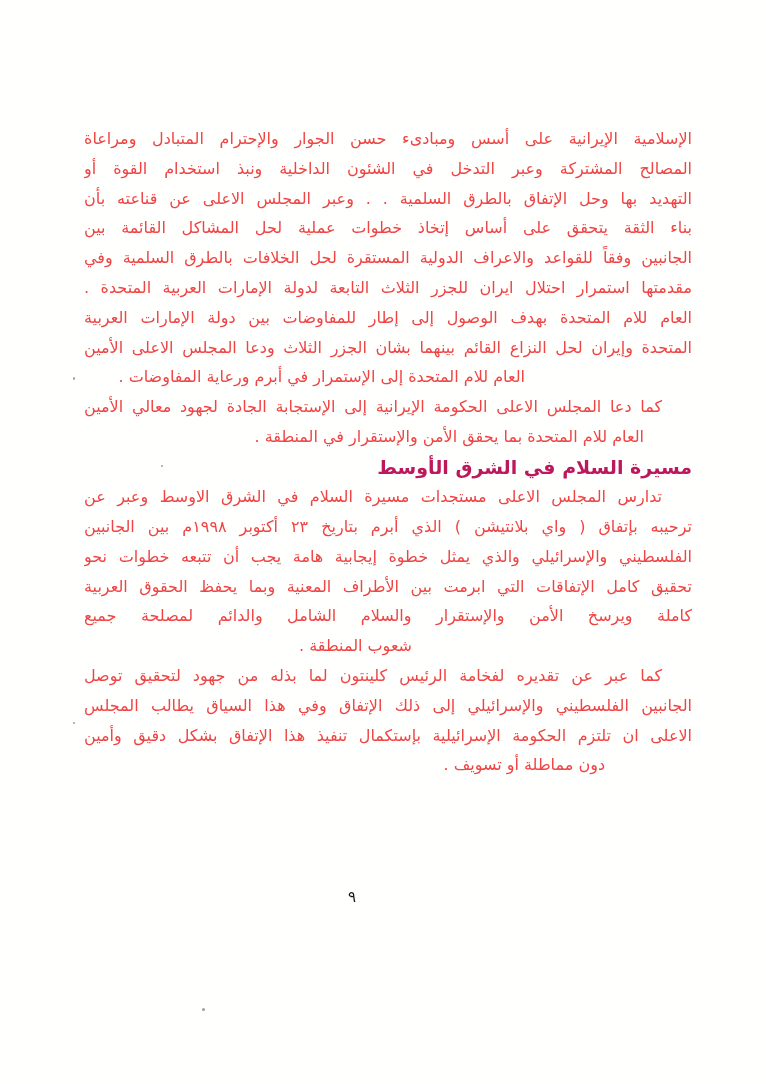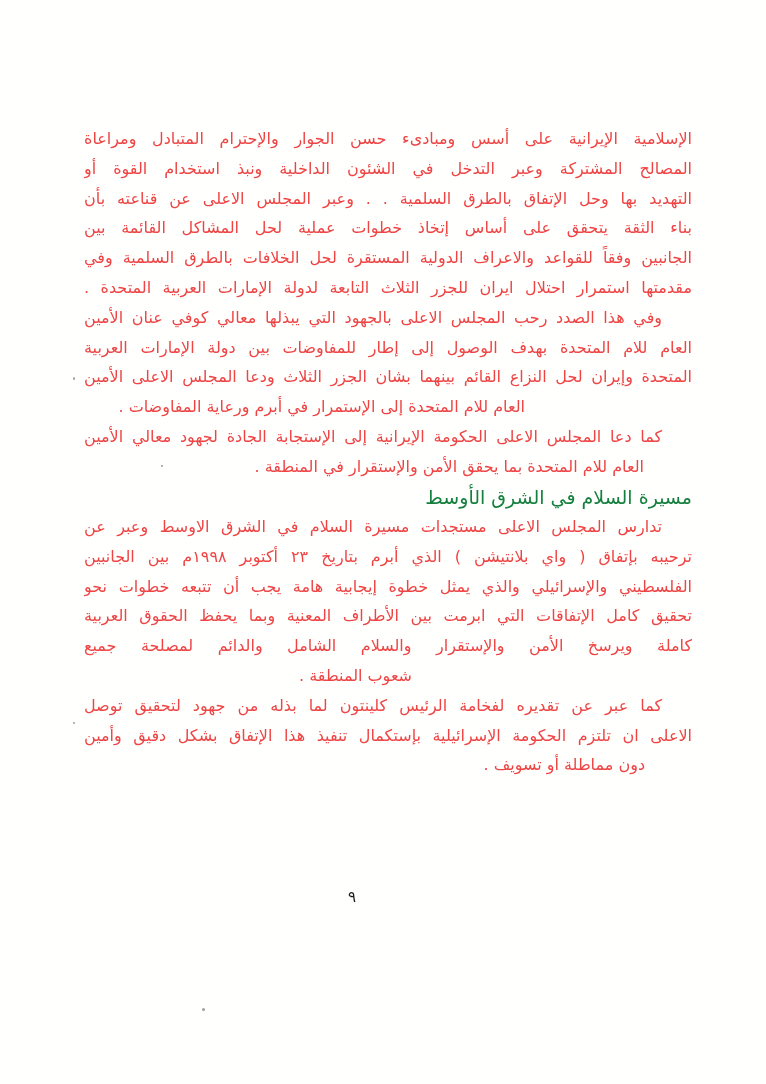--- a/index.html
+++ b/index.html
@@ -21,22 +21,22 @@
   .line{
     height:29.8px;line-height:29.8px;overflow:hidden;
     white-space:normal;
     color:#ef4444;
   }
   .j{text-align:justify;text-align-last:justify;}
   .first{padding-right:30px;}
   .short{text-align:right;}
   .heading{
     margin:0;height:30.5px;line-height:30.5px;
-    font-size:19px;font-weight:normal;text-align:right;
-    color:#15803d;letter-spacing:0.2px;
+    font-size:19px;font-weight:bold;text-align:right;
+    color:#be185d;letter-spacing:0.2px;
   }
   .pagenum{
     position:absolute;top:888px;left:348px;
     font-size:15px;color:#1a1a1a;direction:rtl;
   }
   .speck{position:absolute;border-radius:50%;background:rgba(40,40,40,.45);}
   .speck.s1{width:3px;height:3px;top:1008px;left:202px;}
   .speck.s2{width:2px;height:3px;top:377px;left:73px;}
   .speck.s3{width:2px;height:2px;top:722px;left:73px;}
   .speck.s4{width:2px;height:2px;top:465px;left:161px;}
@@ -51,21 +51,20 @@
     <div class="para">
       <div class="line j">الإسلامية الإيرانية على أسس ومبادىء حسن الجوار والإحترام المتبادل ومراعاة</div>
       <div class="line j">المصالح المشتركة وعبر التدخل في الشئون الداخلية ونبذ استخدام القوة أو</div>
       <div class="line j">التهديد بها وحل الإتفاق بالطرق السلمية . . وعبر المجلس الاعلى عن قناعته بأن</div>
       <div class="line j">بناء الثقة يتحقق على أساس إتخاذ خطوات عملية لحل المشاكل القائمة بين</div>
       <div class="line j">الجانبين وفقاً للقواعد والاعراف الدولية المستقرة لحل الخلافات بالطرق السلمية وفي</div>
       <div class="line j">مقدمتها استمرار احتلال ايران للجزر الثلاث التابعة لدولة الإمارات العربية المتحدة .</div>
     </div>
 
     <div class="para">
-      <div class="line j first">وفي هذا الصدد رحب المجلس الاعلى بالجهود التي يبذلها معالي كوفي عنان الأمين</div>
       <div class="line j">العام للام المتحدة بهدف الوصول إلى إطار للمفاوضات بين دولة الإمارات العربية</div>
       <div class="line j">المتحدة وإيران لحل النزاع القائم بينهما بشان الجزر الثلاث ودعا المجلس الاعلى الأمين</div>
       <div class="line short" style="margin-right:167px">العام للام المتحدة إلى الإستمرار في أبرم ورعاية المفاوضات .</div>
     </div>
 
     <div class="para">
       <div class="line j first">كما دعا المجلس الاعلى الحكومة الإيرانية إلى الإستجابة الجادة لجهود معالي الأمين</div>
       <div class="line short" style="margin-right:48px">العام للام المتحدة بما يحقق الأمن والإستقرار في المنطقة .</div>
     </div>
 
@@ -75,22 +74,23 @@
       <div class="line j first">تدارس المجلس الاعلى مستجدات مسيرة السلام في الشرق الاوسط وعبر عن</div>
       <div class="line j">ترحيبه بإتفاق ( واي بلانتيشن ) الذي أبرم بتاريخ ٢٣ أكتوبر ١٩٩٨م بين الجانبين</div>
       <div class="line j">الفلسطيني والإسرائيلي والذي يمثل خطوة إيجابية هامة يجب أن تتبعه خطوات نحو</div>
       <div class="line j">تحقيق كامل الإتفاقات التي ابرمت بين الأطراف المعنية وبما يحفظ الحقوق العربية</div>
       <div class="line j">كاملة ويرسخ الأمن والإستقرار والسلام الشامل والدائم لمصلحة جميع</div>
       <div class="line short" style="margin-right:280px">شعوب المنطقة .</div>
     </div>
 
     <div class="para">
       <div class="line j first">كما عبر عن تقديره لفخامة الرئيس كلينتون لما بذله من جهود لتحقيق توصل</div>
+      <div class="line j">الجانبين الفلسطيني والإسرائيلي إلى ذلك الإتفاق وفي هذا السياق يطالب المجلس</div>
       <div class="line j">الاعلى ان تلتزم الحكومة الإسرائيلية بإستكمال تنفيذ هذا الإتفاق بشكل دقيق وأمين</div>
-      <div class="line short" style="margin-right:47px">دون مماطلة أو تسويف .</div>
+      <div class="line short" style="margin-right:87px">دون مماطلة أو تسويف .</div>
     </div>
 
 
   </div>
 
   <div class="pagenum">٩</div>
 
   <div class="speck s1"></div>
   <div class="speck s2"></div>
   <div class="speck s3"></div>

